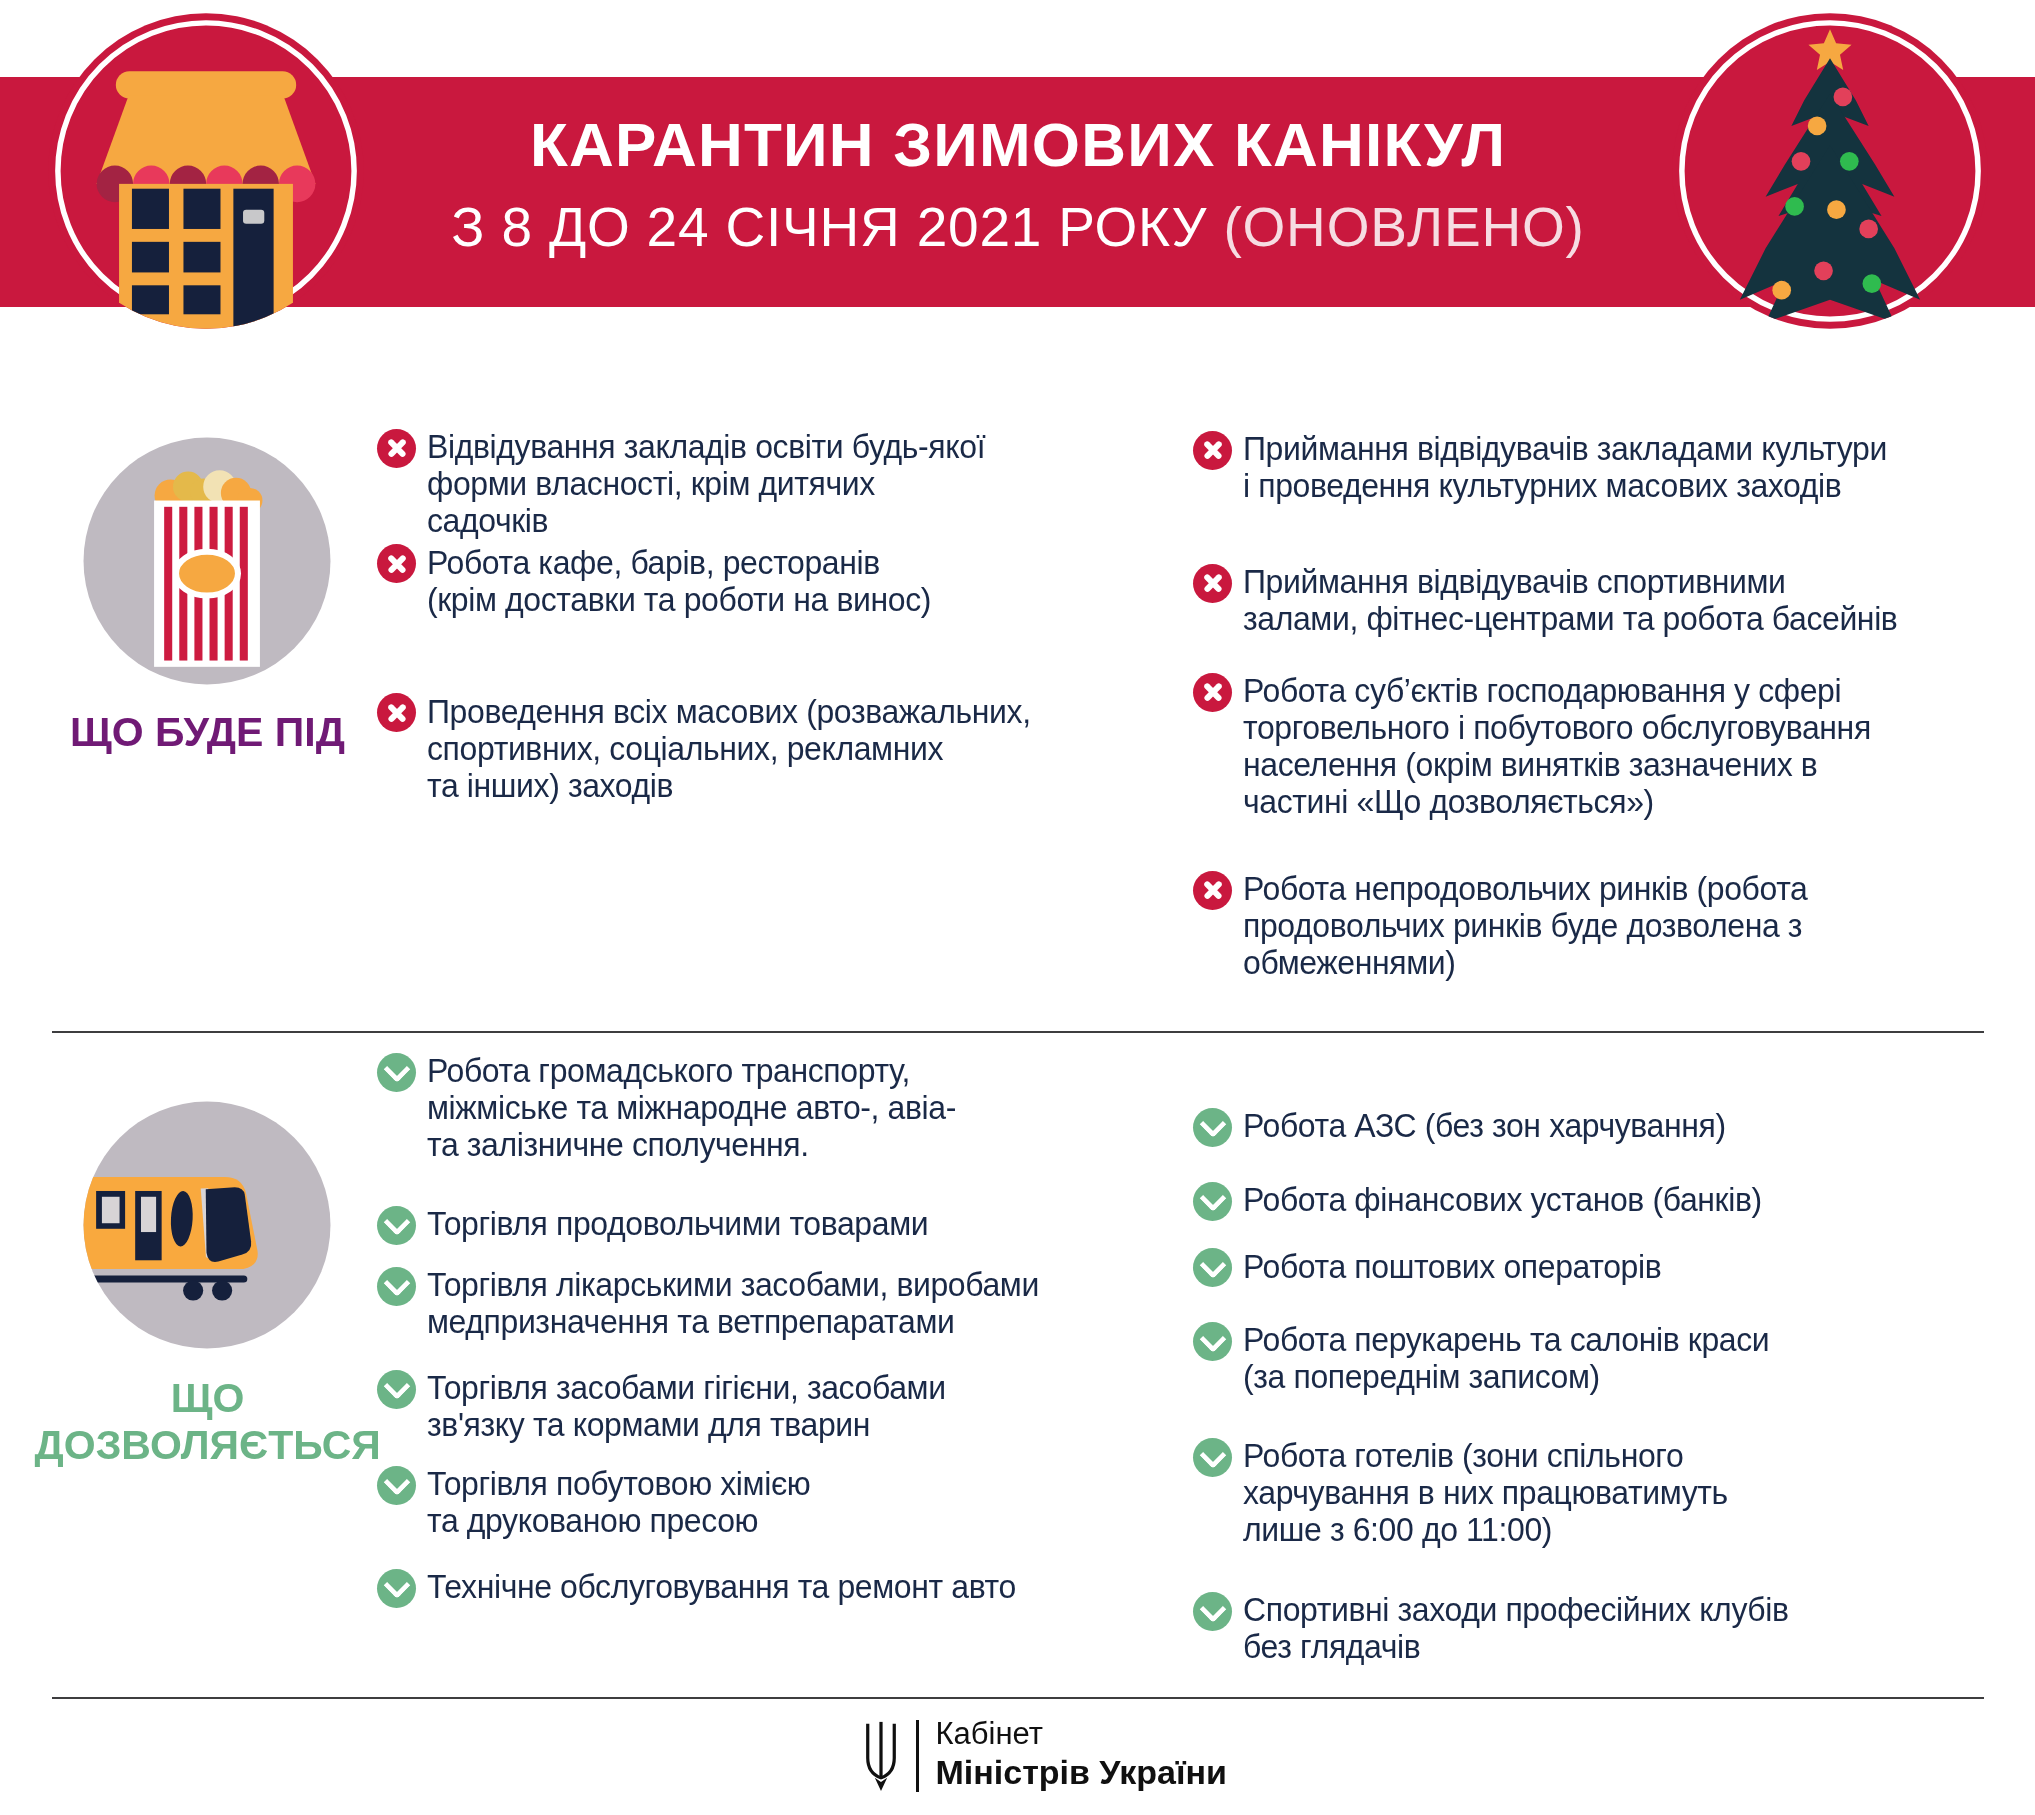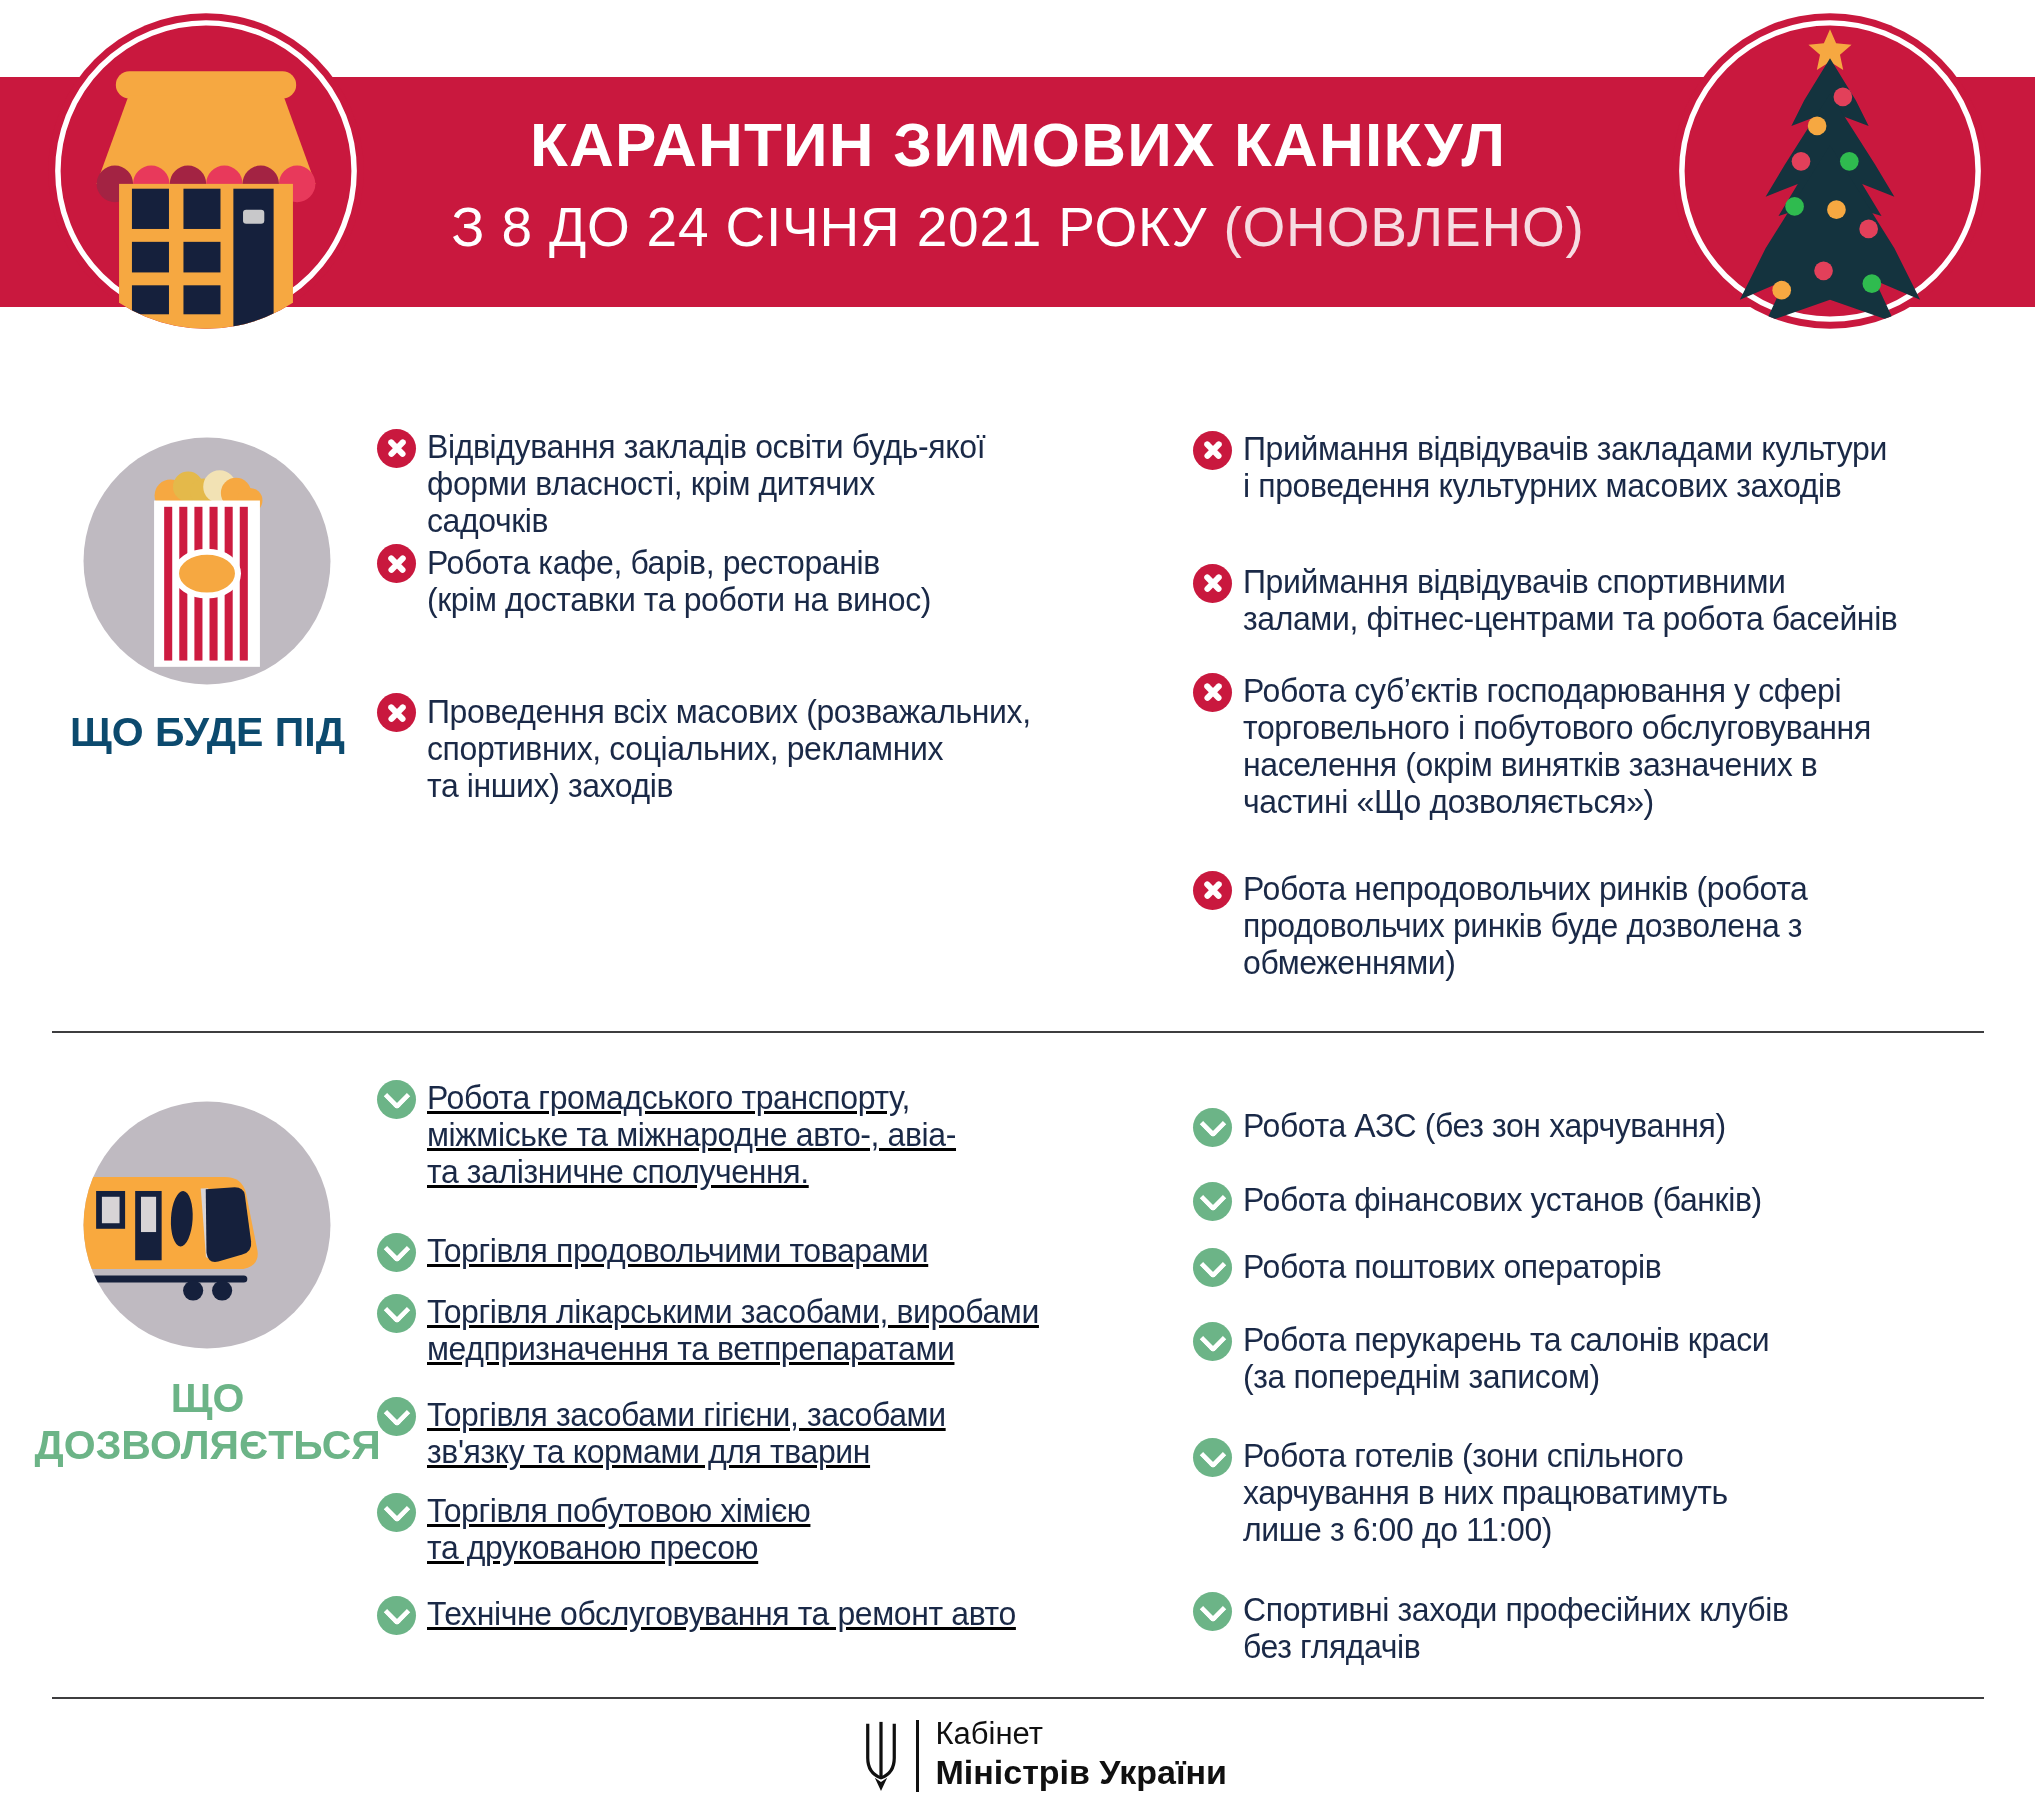--- a/index.html
+++ b/index.html
@@ -15,31 +15,31 @@
   .title-l1{font-size:62px; line-height:64px; font-weight:700; letter-spacing:1.2px;}
   .title-l2{margin-top:21px; font-size:55px; line-height:58px; font-weight:400; letter-spacing:0.8px;}
   .title-note{font-weight:400; opacity:.85;}
   .badge{position:absolute;}
   .badge-left{left:45px; top:10.2px; width:322px; height:322px;}
   .badge-right{left:1669px; top:10.2px; width:322px; height:322px;}
   
   .badge-popcorn{left:81px; top:435px; width:252px; height:252px;}
   .badge-train{left:81px; top:1099px; width:252px; height:252px;}
   .sec-label{position:absolute; text-align:center; font-weight:700;}
-  .label-prohibited{left:20.4px; top:709px; width:374px; color:#0c4a6e; font-size:41px; line-height:46px;}
+  .label-prohibited{left:20.4px; top:709px; width:374px; color:#701a75; font-size:41px; line-height:46px;}
   .label-allowed{left:12.2px; top:1375px; width:391px; color:#6cb487; font-size:41px; line-height:47px;}
   
   .hr{position:absolute; left:52px; width:1932px; height:2.4px; background:#3d3d3f;}
   .hr1{top:1031px;}
   .hr2{top:1697px;}
   
   .col{position:absolute; display:flex; flex-direction:column;justify-content:space-between;}
   .col-p-left {left:377px; top:428px; width:808px;}
   .col-p-right{left:1193px; top:430px; width:804px;}
-  .col-a-left {left:377px; top:1079px; width:808px;text-decoration:underline;}
+  .col-a-left {left:377px; top:1052px; width:808px;}
   .col-a-right{left:1193px; top:1107px; width:804px;}
   .item{display:flex; align-items:flex-start; gap:10.6px;}
   .txt{
     font-size:34px; line-height:37px; color:#1a2947;
     white-space:pre-line; letter-spacing:-0.4px;
     transform:scaleX(.94); transform-origin:0 0;
   }
   .mark{flex:0 0 39px; width:39px; height:39px; border-radius:50%; position:relative; margin-top:0.8px;}
   .mark-x{background:#c9183e;}
   .mark-x::before,.mark-x::after{

